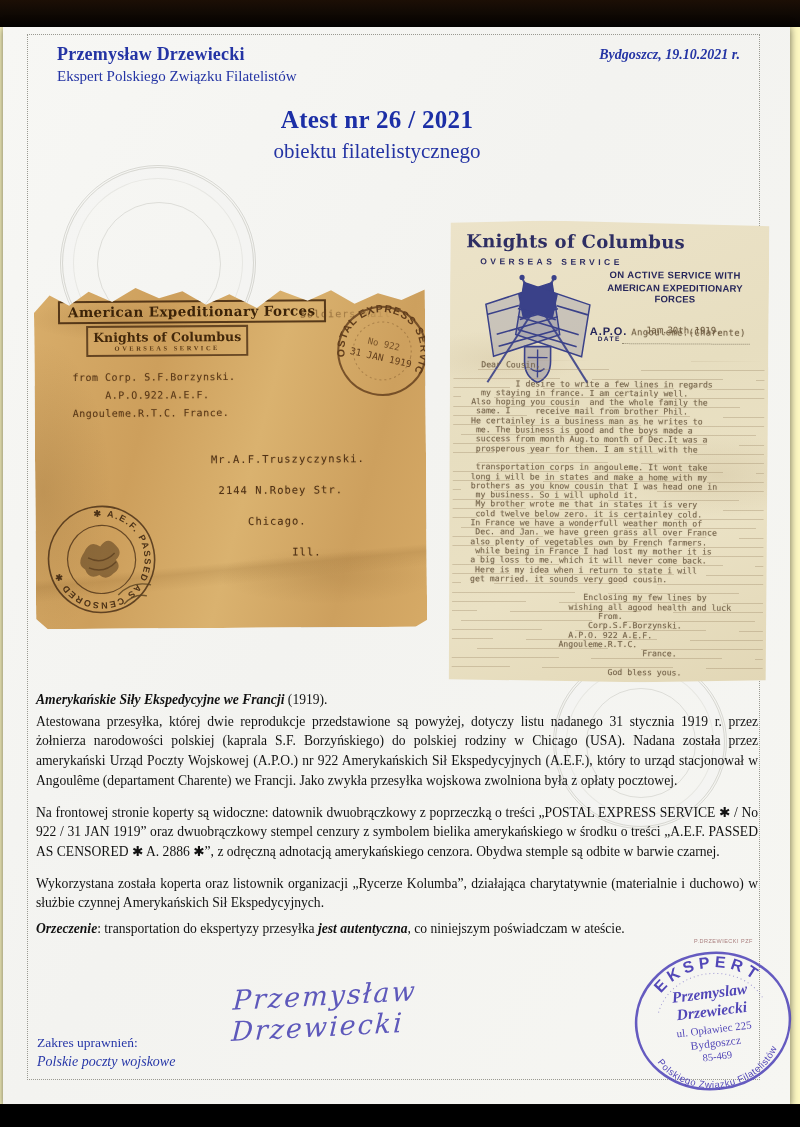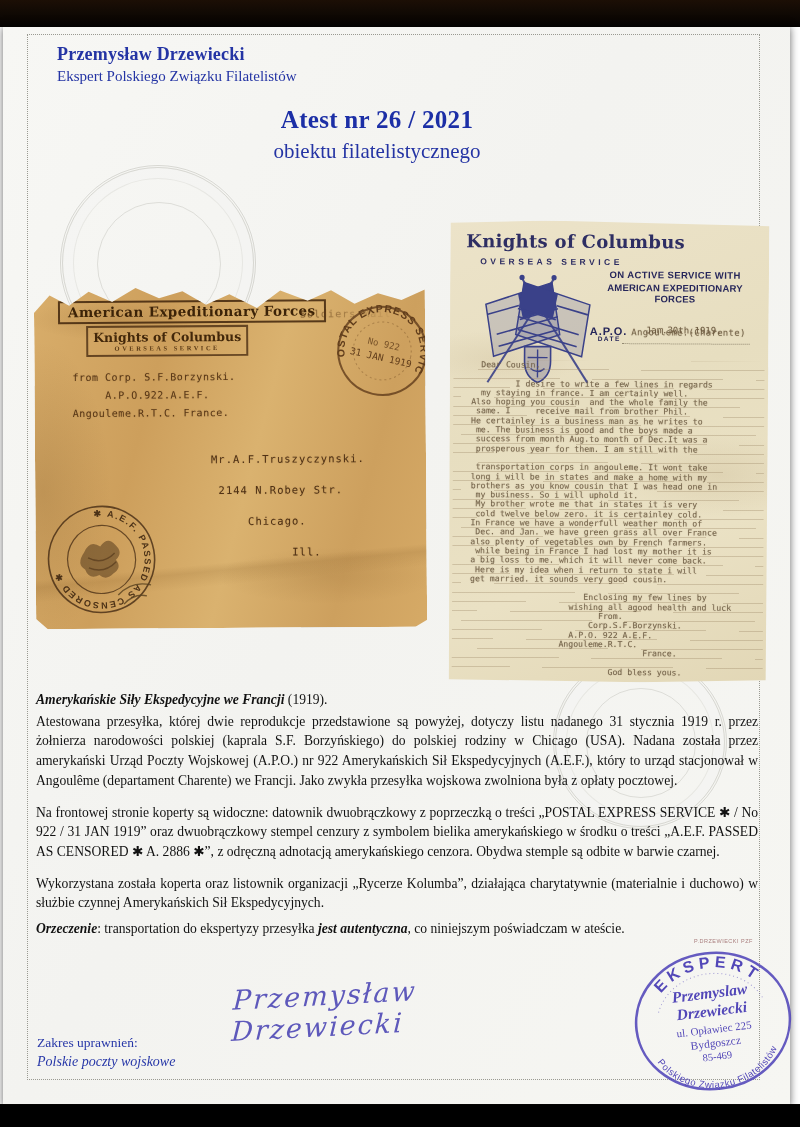--- a/index.html
+++ b/index.html
@@ -1,16 +1,16 @@
 <!DOCTYPE html>
 <html><head>
 <meta charset="utf-8">
 <style>
   html,body{margin:0;padding:0;background:#000;}
-  .stage{position:relative;width:800px;height:1105px;background:#ffffff;overflow:hidden;
+  .stage{position:relative;width:800px;height:1105px;background:#fef9c3;overflow:hidden;
          font-family:"Liberation Serif",serif;}
   .top-strip{position:absolute;left:0;top:0;width:800px;height:27px;
     background:linear-gradient(to bottom,#1c0f05 0%,#120a04 40%,#050302 100%);}
   .film-strip{position:absolute;left:0;top:1104px;width:800px;height:23px;background:#060504;}
   .film-strip::before{content:"";position:absolute;left:0;top:3px;width:800px;height:8px;
     background:repeating-linear-gradient(90deg,rgba(150,135,115,.55) 0 2px,transparent 2px 7px);opacity:.5;}
   .paper{position:absolute;left:3px;top:27px;width:787px;height:1080px;
     background:linear-gradient(120deg,#f7f7f4 0%,#f3f3f0 45%,#f6f6f2 100%);
     box-shadow:0 0 8px rgba(0,0,0,.6);}
   .frame{position:absolute;left:27px;top:34px;width:731px;height:1044px;
@@ -125,20 +125,21 @@
 <div class="stage">
   <div class="top-strip"></div>
   <div class="paper"></div>
   <div class="frame"></div>
 
   <div class="seal seal1"></div>
   <div class="seal seal2"></div>
 
   <div class="h-name">Przemysław Drzewiecki</div>
   <div class="h-role">Ekspert Polskiego Związku Filatelistów</div>
+  <div class="h-date">Bydgoszcz, 19.10.2021 r.</div>
   <div class="t-line1">Atest nr 26 / 2021</div>
   <div class="t-line2">obiektu filatelistycznego</div>
 
   <div class="envelope">
     <div class="env-box-aef">American Expeditionary Forces</div>
     <div class="env-box-koc">
       <div class="l1">Knights of Columbus</div>
       <div class="l2">OVERSEAS SERVICE</div>
     </div>
     <div class="env-sender typed"><div>from Corp. S.F.Borzynski.</div><div>     A.P.O.922.A.E.F.</div><div>Angouleme.R.T.C. France.</div></div>

